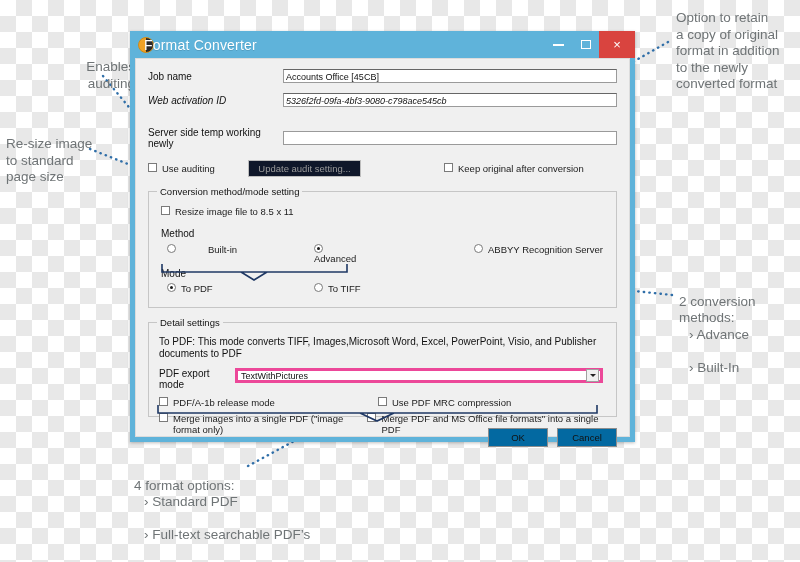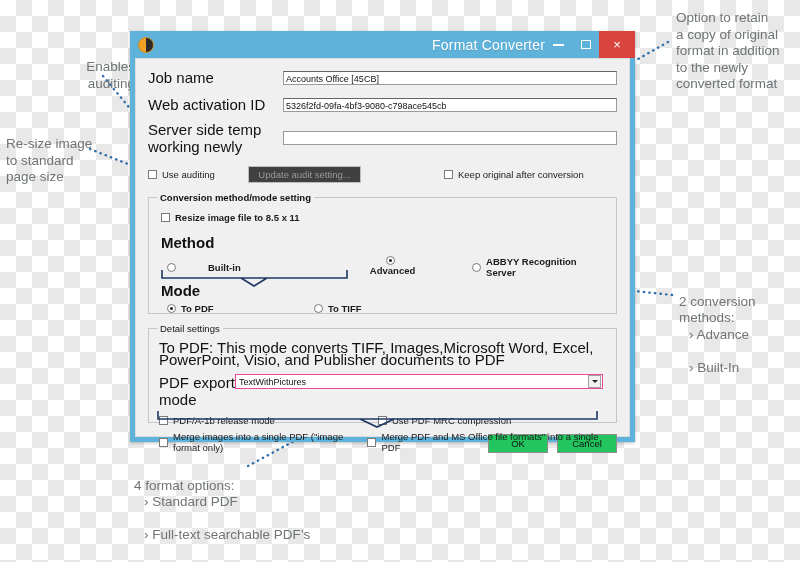--- a/index.html
+++ b/index.html
@@ -37,21 +37,21 @@
   #titlebar{
     position:relative;height:27px;
     display:flex;align-items:center;
   }
   #app-icon{
     width:16px;height:16px;margin-left:8px;border-radius:50%;
     background:linear-gradient(90deg,#f0a227 0%,#f0a227 48%,#2a2a2a 52%,#2a2a2a 100%);
     border:1px solid #d08b15;box-sizing:border-box;flex:0 0 auto;
   }
   #win-title{
-    flex:1 1 auto;text-align:right;color:#ffffff;
+    flex:1 1 auto;text-align:left;color:#ffffff;
     font-size:14px;letter-spacing:.2px;
     text-shadow:0 1px 0 rgba(0,0,0,.12);
     margin-left:-10px;
   }
   .wbtn{
     width:27px;height:27px;display:flex;align-items:center;justify-content:center;
     color:#ffffff;font-size:13px;line-height:1;flex:0 0 auto;
   }
   #btn-close{background:#d9443f;width:36px;}
   .glyph-min{display:block;width:11px;height:2px;background:#fff;}
@@ -59,58 +59,58 @@
 
   #client{
     position:absolute;left:5px;top:27px;right:5px;bottom:5px;
     background:#f0f0f0;border:1px solid #dcdcdc;box-sizing:border-box;
     padding:10px 12px 0 12px;
     font-size:9.5px;color:#1b1b1b;
   }
 
   
   .row{display:flex;align-items:center;margin-bottom:9px;}
-  .lbl{font-size:15px;color:#111;}
+  .lbl{font-size:10px;color:#111;}
   .tinput{
     border:1px solid #9a9a9a;background:#fff;height:14px;
     font-size:9px;color:#111;padding:0 2px;line-height:14px;
     box-sizing:border-box;font-family:"Liberation Sans", sans-serif;
   }
   .tinput.filled{border-top-color:#666;}
 
   .cb{
     display:inline-block;width:9px;height:9px;border:1px solid #7a7a7a;
     background:#fff;box-sizing:border-box;margin-right:5px;flex:0 0 auto;
   }
   .rb{
     display:inline-block;width:9px;height:9px;border:1px solid #7a7a7a;
     background:#fff;border-radius:50%;box-sizing:border-box;margin-right:5px;
     flex:0 0 auto;position:relative;
   }
   .rb.on::after{
     content:"";position:absolute;left:2px;top:2px;width:3px;height:3px;
     border-radius:50%;background:#1b1b1b;
   }
-  .chk-row{display:flex;align-items:center;font-size:9.5px;}
+  .chk-row{display:flex;align-items:flex-start;font-size:9.5px;}
 
   .btn{
-    border:1px solid #8d8d8d;background:#22c55e;font-size:9.5px;color:#111;
+    border:1px solid #8d8d8d;background:#0369a1;font-size:9.5px;color:#111;
     height:17px;line-height:15px;text-align:center;box-sizing:border-box;
     font-family:"Liberation Sans", sans-serif;
   }
-  .btn.disabled{color:#9a9a9a;border-color:#bdbdbd;background:#404040;}
+  .btn.disabled{color:#9a9a9a;border-color:#bdbdbd;background:#0f172a;}
 
   fieldset.group{
     border:1px solid #c6c6c6;margin:0;padding:4px 8px 8px 8px;
     position:relative;
   }
   fieldset.group > legend{font-size:9.5px;color:#111;padding:0 3px;}
 
   .select{
-    border:1px solid #ec4899;background:#fff;height:15px;
+    border:3px solid #ec4899;background:#fff;height:15px;
     display:flex;align-items:center;font-size:9px;color:#111;
     box-sizing:border-box;
   }
   .select .sval{flex:1 1 auto;padding-left:3px;}
   .select .arrow{
     width:13px;height:13px;margin-right:1px;background:#f0f0f0;
     border:1px solid #a0a0a0;box-sizing:border-box;
     display:flex;align-items:center;justify-content:center;flex:0 0 auto;
   }
   .arrow i{
@@ -183,21 +183,21 @@
     </div>
   </div>
 
   <div id="client">
 
     <div class="row" style="margin-bottom:10px;">
       <div class="lbl" style="width:135px;">Job name</div>
       <div class="tinput filled" style="width:334px;">Accounts Office [45CB]</div>
     </div>
 
-    <div class="row" style="margin-bottom:8px;">
+    <div class="row" style="margin-bottom:20px;font-style:italic;">
       <div class="lbl" style="width:135px;">Web activation ID</div>
       <div class="tinput filled" style="width:334px;">5326f2fd-09fa-4bf3-9080-c798ace545cb</div>
     </div>
 
     <div class="row" style="margin-bottom:11px;">
       <div class="lbl" style="width:135px;">Server side temp working newly</div>
       <div class="tinput" style="width:334px;"></div>
     </div>
 
     <div class="row" style="margin-bottom:9px;">
@@ -205,21 +205,21 @@
         <span class="cb"></span>
         <span>Use auditing</span>
       </div>
       <div class="btn disabled" style="width:113px;">Update audit setting...</div>
       <div class="chk-row" style="margin-left:83px;">
         <span class="cb"></span>
         <span>Keep original after conversion</span>
       </div>
     </div>
 
-    <fieldset class="group" style="height:108px;margin-bottom:9px;font-weight:bold;">
+    <fieldset class="group" style="height:108px;margin-bottom:9px;">
       <legend>Conversion method/mode setting</legend>
 
       <div class="chk-row" style="margin:5px 0 11px 4px;">
         <span class="cb"></span>
         <span>Resize image file to 8.5 x 11</span>
       </div>
 
       <div class="lbl" style="margin:0 0 5px 4px;">Method</div>
 
       <div style="display:flex;margin:0 0 4px 10px;">

